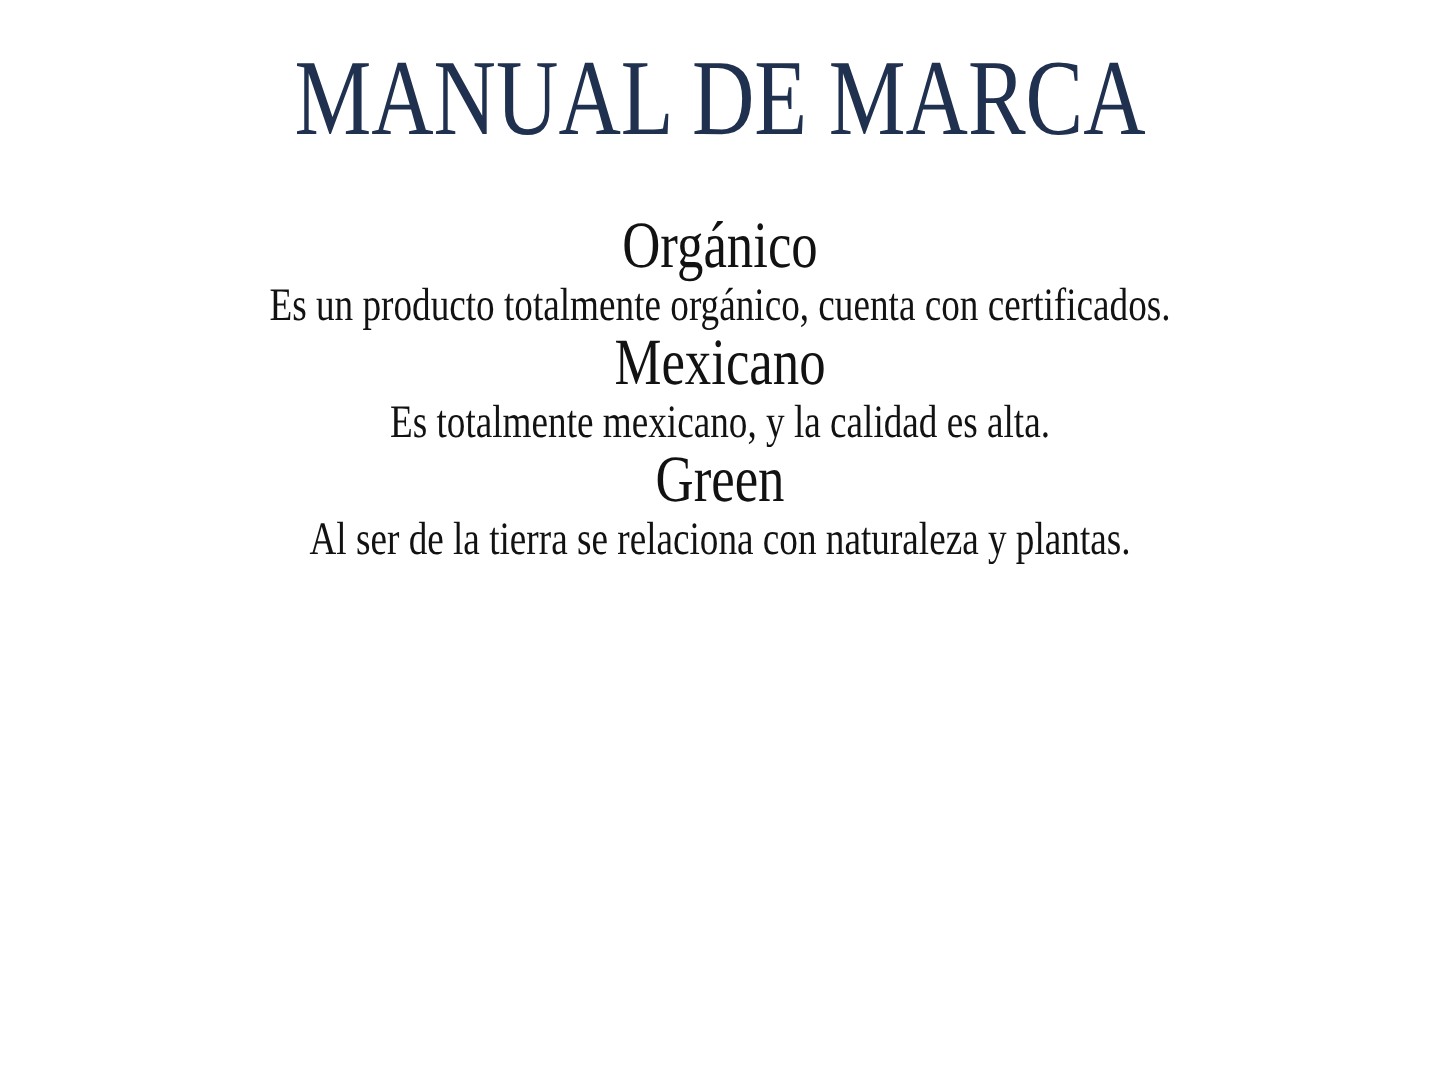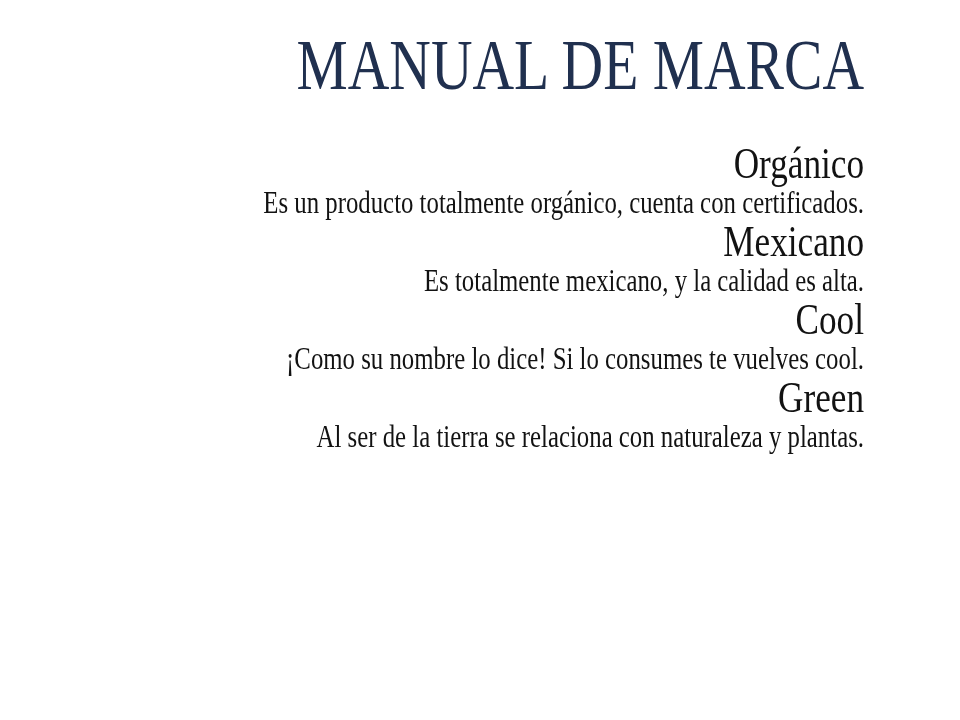--- a/index.html
+++ b/index.html
@@ -7,21 +7,21 @@
     padding: 0;
     background: #ffffff;
   }
   .slide {
     position: relative;
     width: 960px;
     height: 720px;
     background: #ffffff;
     overflow: hidden;
     font-family: "Liberation Serif", serif;
-    text-align: right;
+    text-align: center;
   }
   
   .t {
     transform: scaleX(0.8);
     transform-origin: 50% 50%;
     white-space: nowrap;
   }
   .title {
     margin-top: 30px;
     font-size: 72px;
@@ -57,24 +57,20 @@
       <div class="item-desc t">Es un producto totalmente orgánico, cuenta con certificados.</div>
     </div>
 
 
     <div>
       <div class="item-heading t">Mexicano</div>
       <div class="item-desc t">Es totalmente mexicano, y la calidad es alta.</div>
     </div>
 
 
-    <div>
-      <div class="item-heading t">Cool</div>
-      <div class="item-desc t">¡Como su nombre lo dice! Si lo consumes te vuelves cool.</div>
-    </div>
 
     <div>
       <div class="item-heading t">Green</div>
       <div class="item-desc t">Al ser de la tierra se relaciona con naturaleza y plantas.</div>
     </div>
 
 
   </div>
 </div>
 

